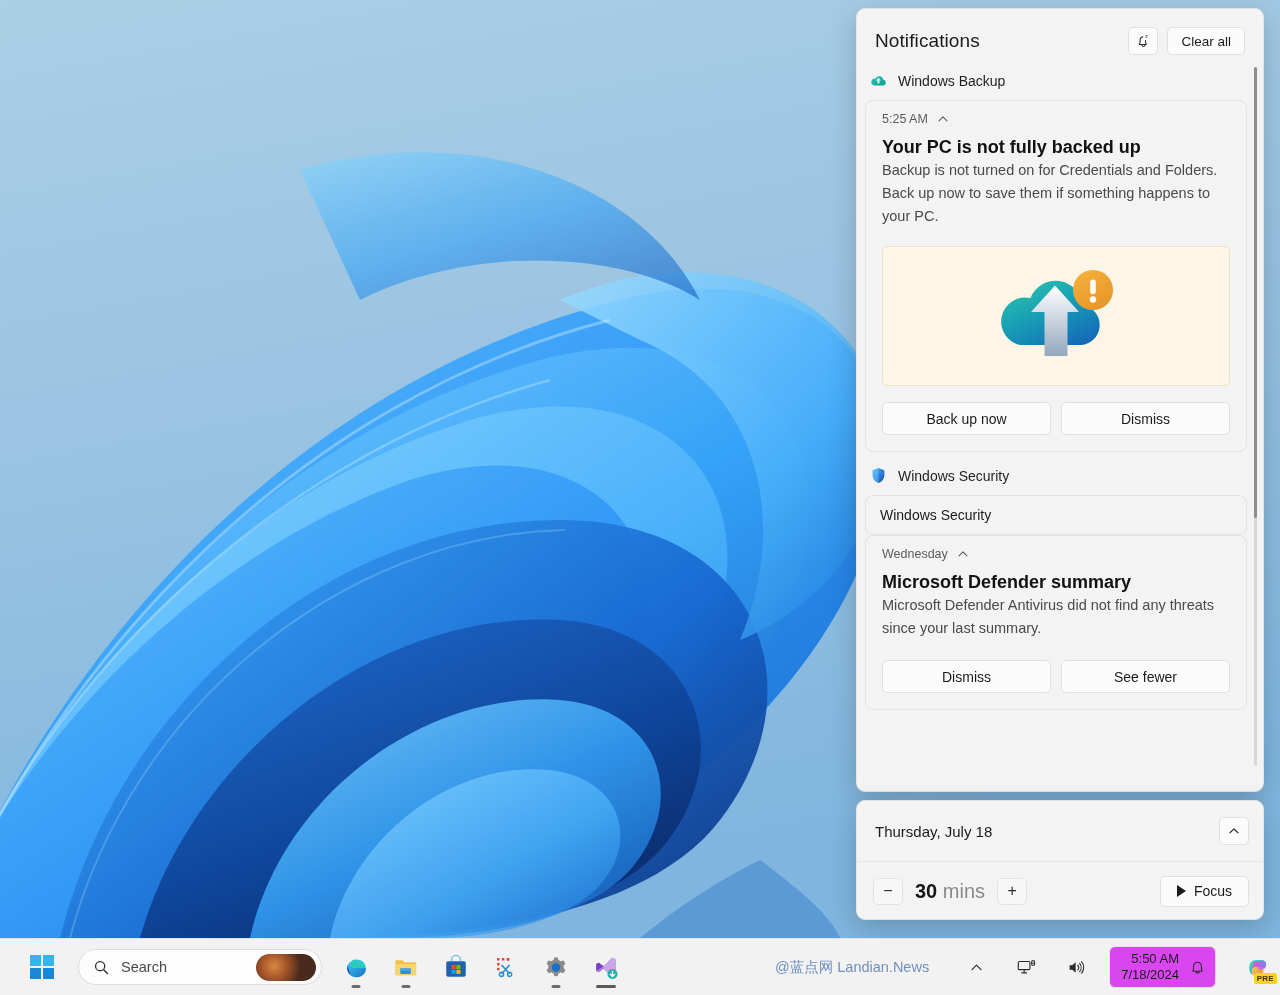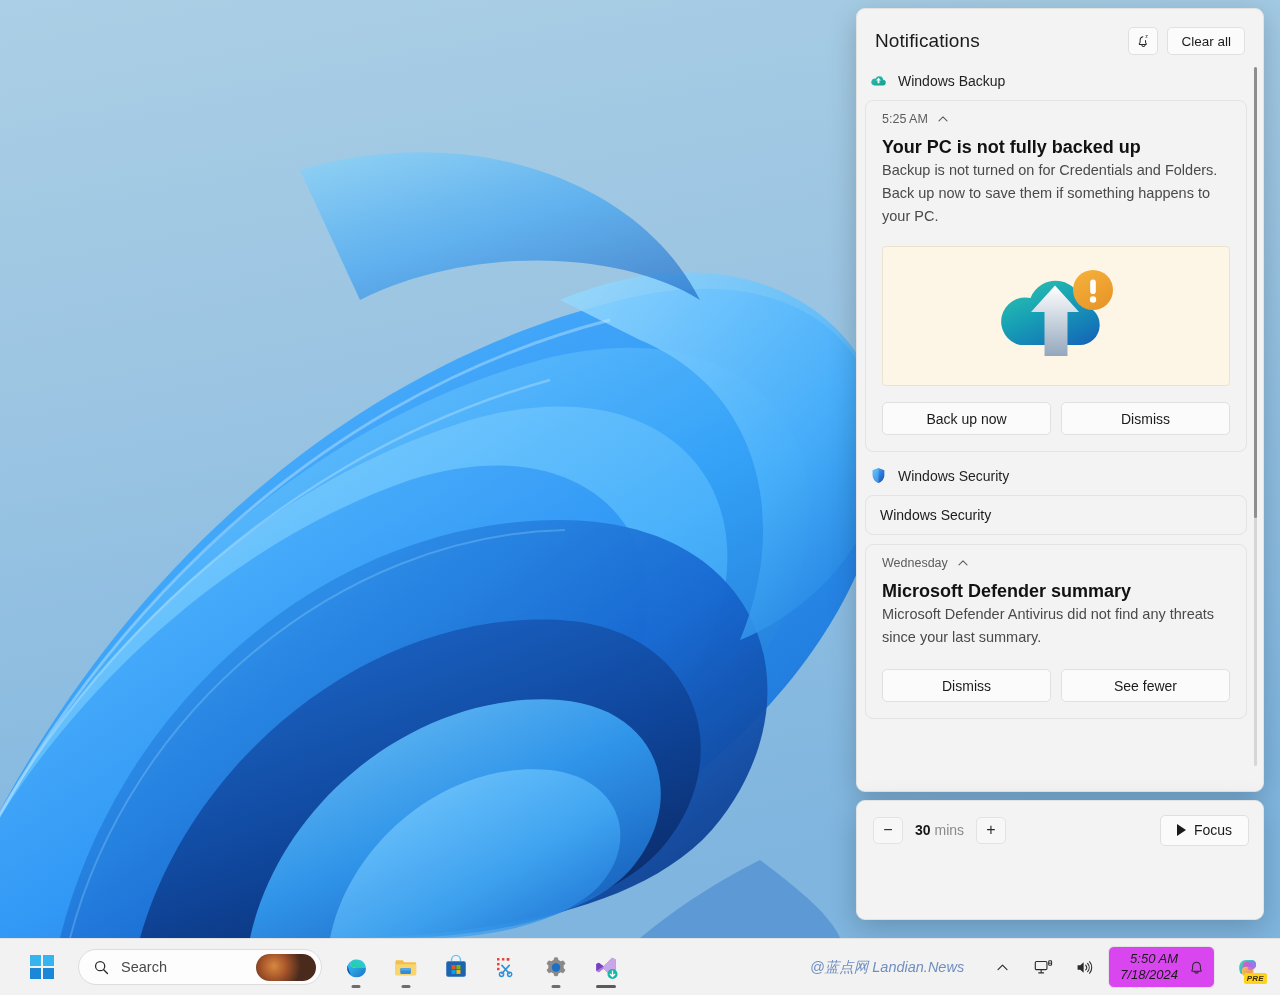--- a/index.html
+++ b/index.html
@@ -156,21 +156,21 @@
     padding: 0 14px 0 16px;
   }
   .stepper { display: flex; align-items: center; gap: 12px; }
   .step-btn {
     width: 30px; height: 27px;
     background: #f7f7f7; border: 1px solid #e3e3e3; border-radius: 5px;
     display: flex; align-items: center; justify-content: center;
     font-size: 16px; color: #2b2b2b; line-height: 1;
     cursor: pointer;
   }
-  .focus-duration { font-size: 14px; color: #8a8a8a; }
+  .focus-duration { font-size: 20px; color: #8a8a8a; }
   .focus-duration b { color: #161616; font-weight: 700; }
   .focus-btn {
     height: 31px; padding: 0 16px;
     background: #fbfbfb; border: 1px solid #e0e0e0; border-radius: 5px;
     display: flex; align-items: center; gap: 8px;
     font-size: 14px; color: #1b1b1b;
     font-family: "Liberation Sans", sans-serif;
     cursor: pointer;
   }
   .play-tri {
@@ -183,21 +183,21 @@
   
   #taskbar {
     position: absolute; left: 0; bottom: 0;
     width: 1280px; height: 57px;
     background: #f2f2f2;
     border-top: 1px solid #e2e2e2;
     display: flex; align-items: center;
   }
   .tb-left { display: flex; align-items: center; gap: 0; padding-left: 20px; }
   .tb-center { display: flex; align-items: center; gap: 6px; padding-left: 12px; }
-  .tb-right { margin-left: auto; display: flex; align-items: center; padding-right: 10px; gap: 7px; font-style: italic; }
+  .tb-right { margin-left: auto; display: flex; align-items: center; gap: 16px; }
 
   .start-btn {
     width: 44px; height: 42px;
     display: flex; align-items: center; justify-content: center;
     border-radius: 5px; cursor: pointer;
   }
   .win-logo { display: grid; grid-template-columns: 11px 11px; grid-template-rows: 11px 11px; gap: 2.5px; }
   .win-logo i { display: block; background: #1a9be0; }
   .win-logo i:nth-child(1){ background:#35b4ef; }
   .win-logo i:nth-child(2){ background:#35b4ef; }
@@ -420,21 +420,21 @@
               </linearGradient>
             </defs>
           <path d="M12 2.4 4.6 5.3v6.2c0 4.6 3 8.6 7.4 10.1 4.4-1.5 7.4-5.5 7.4-10.1V5.3Z" fill="url(#shg)"></path>
           <path d="M12 2.4 4.6 5.3v6.2c0 4.6 3 8.6 7.4 10.1Z" fill="#72cdfb" opacity="0.45"></path>
         </svg>
         <span class="app-group-name">Windows Security</span>
       </div>
 
       <div class="notif-card plain">Windows Security</div>
 
-      <div class="notif-card" style="margin-top:9px;">
+      <div class="notif-card" style="">
         <div class="notif-meta">
           <span>Wednesday</span>
           <svg width="14" height="14" viewBox="0 0 16 16">
             <path d="M3.4 10.2 8 5.6l4.6 4.6" fill="none" stroke="#5c5c5c" stroke-width="1.25" stroke-linecap="round" stroke-linejoin="round"></path>
           </svg>
         </div>
         <div class="notif-body">
           <div class="notif-title">Microsoft Defender summary</div>
           <div class="notif-text">Microsoft Defender Antivirus did not find any threats since your last summary.</div>
         </div>
@@ -442,20 +442,28 @@
           <button class="notif-btn">Dismiss</button>
           <button class="notif-btn">See fewer</button>
         </div>
       </div>
 
       <div style="height:40px;"></div>
     </div>
   </div>
 
   <div id="cal-panel">
+    <div class="cal-top">
+      <span class="cal-date">Thursday, July 18</span>
+      <div class="collapse-btn">
+        <svg width="14" height="14" viewBox="0 0 16 16">
+          <path d="M3.4 10 8 5.5 12.6 10" fill="none" stroke="#2b2b2b" stroke-width="1.3" stroke-linecap="round" stroke-linejoin="round"></path>
+        </svg>
+      </div>
+    </div>
     <div class="cal-bottom">
       <div class="stepper">
         <div class="step-btn">−</div>
         <div class="focus-duration">
           <b>30</b>
           <span>mins</span>
         </div>
         <div class="step-btn">+</div>
       </div>
       <button class="focus-btn">

